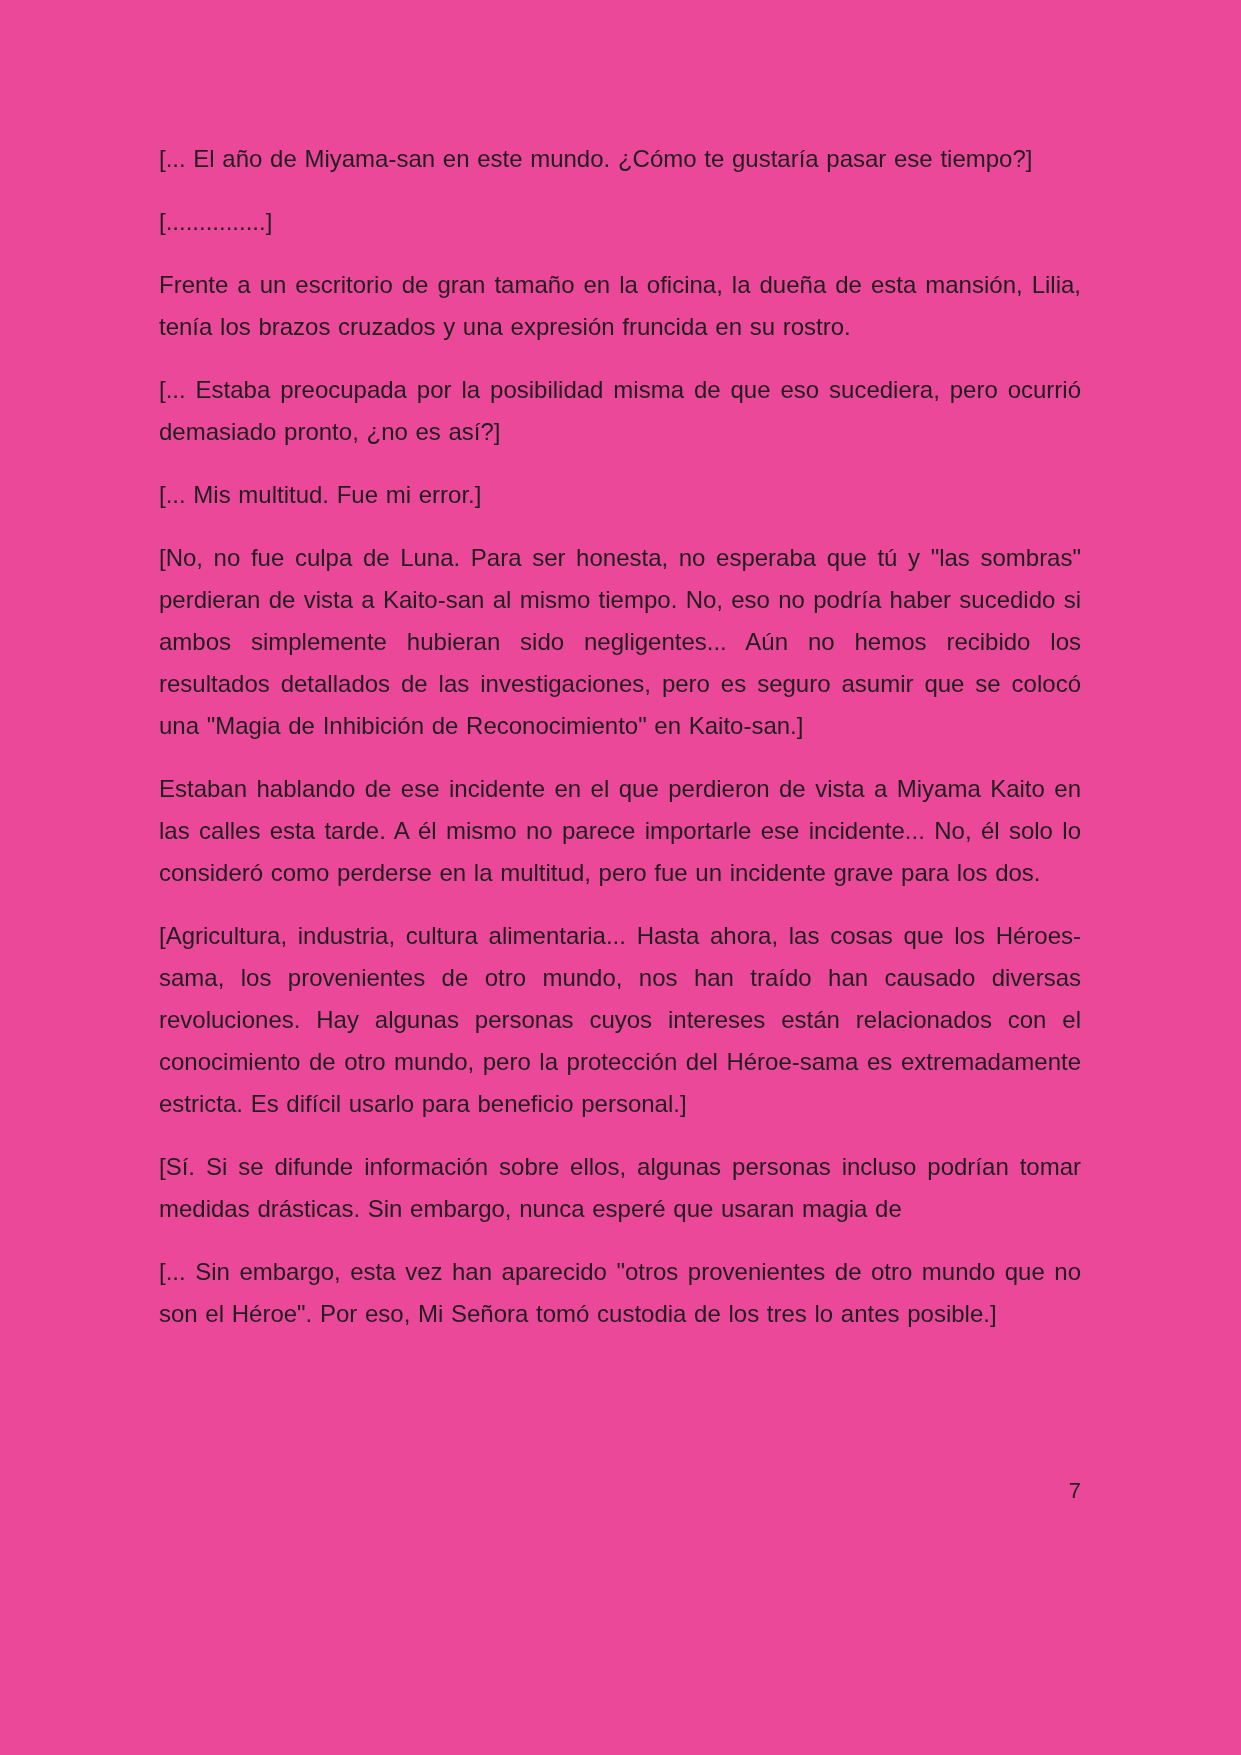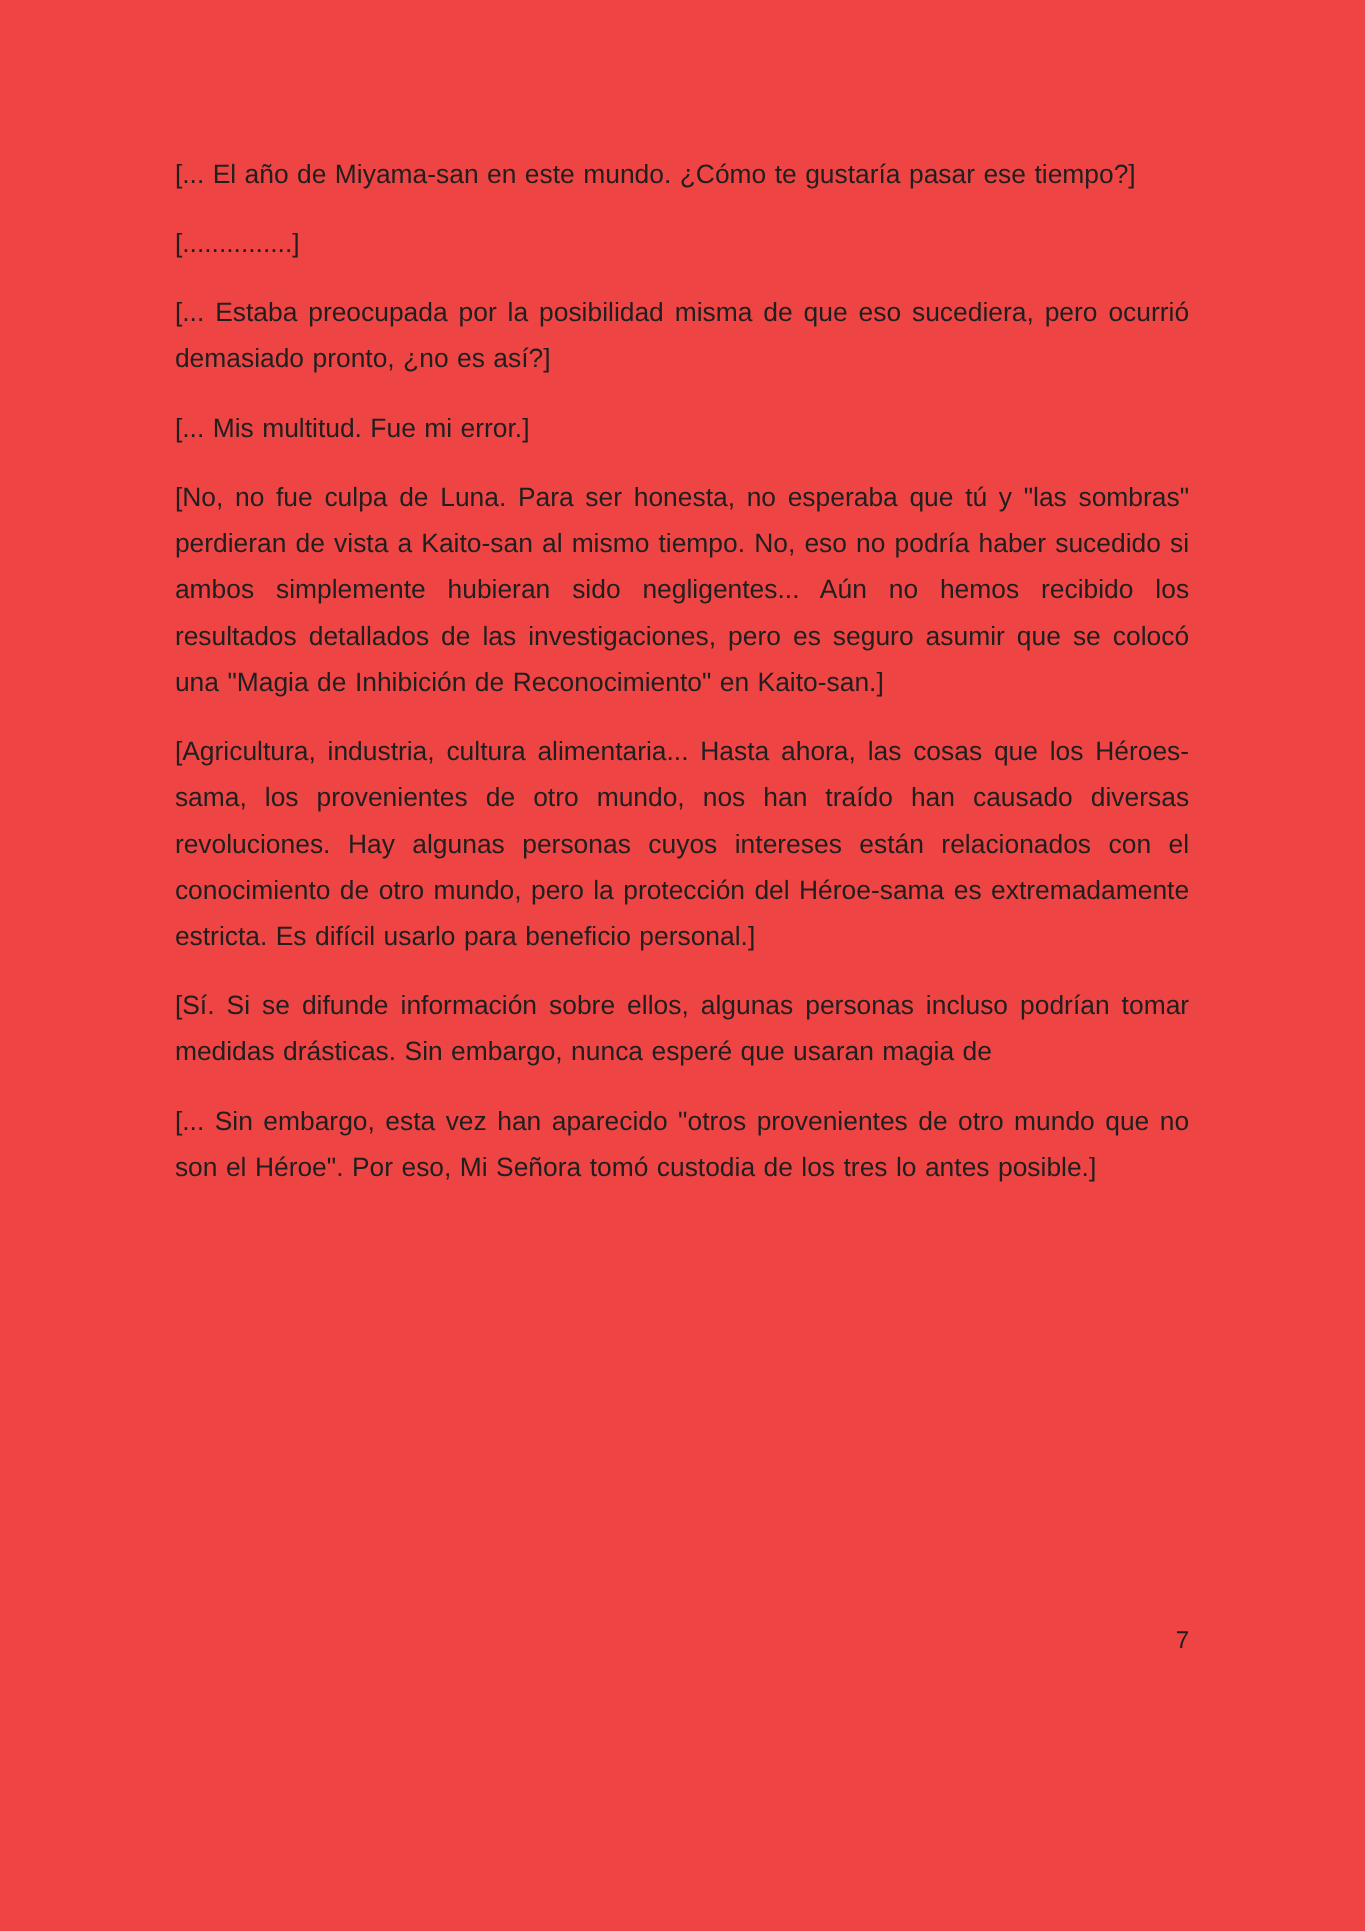--- a/index.html
+++ b/index.html
@@ -4,21 +4,21 @@
 <style>
   html, body {
     margin: 0;
     padding: 0;
     background: #ffffff;
   }
   .page {
     position: relative;
     width: 1241px;
     height: 1755px;
-    background: #ef4444;
+    background: #ec4899;
     font-family: "Liberation Sans", sans-serif;
     color: #1a1a1a;
     overflow: hidden;
     box-sizing: border-box;
   }
   .content {
     position: absolute;
     top: 138px;
     left: 159px;
     width: 922px;
@@ -39,21 +39,23 @@
     color: #1f1f1f;
   }
 </style>
 </head>
 <body>
 
 <div class="page">
   <div class="content">
     <p>[... El año de Miyama-san en este mundo. ¿Cómo te gustaría pasar ese tiempo?]</p>
     <p>[...............]</p>
+    <p>Frente a un escritorio de gran tamaño en la oficina, la dueña de esta mansión, Lilia, tenía los brazos cruzados y una expresión fruncida en su rostro.</p>
     <p>[... Estaba preocupada por la posibilidad misma de que eso sucediera, pero ocurrió demasiado pronto, ¿no es así?]</p>
     <p>[... Mis multitud. Fue mi error.]</p>
     <p>[No, no fue culpa de Luna. Para ser honesta, no esperaba que tú y "las sombras" perdieran de vista a Kaito-san al mismo tiempo. No, eso no podría haber sucedido si ambos simplemente hubieran sido negligentes... Aún no hemos recibido los resultados detallados de las investigaciones, pero es seguro asumir que se colocó una "Magia de Inhibición de Reconocimiento" en Kaito-san.]</p>
+    <p>Estaban hablando de ese incidente en el que perdieron de vista a Miyama Kaito en las calles esta tarde. A él mismo no parece importarle ese incidente... No, él solo lo consideró como perderse en la multitud, pero fue un incidente grave para los dos.</p>
     <p>[Agricultura, industria, cultura alimentaria... Hasta ahora, las cosas que los Héroes-sama, los provenientes de otro mundo, nos han traído han causado diversas revoluciones. Hay algunas personas cuyos intereses están relacionados con el conocimiento de otro mundo, pero la protección del Héroe-sama es extremadamente estricta. Es difícil usarlo para beneficio personal.]</p>
     <p>[Sí. Si se difunde información sobre ellos, algunas personas incluso podrían tomar medidas drásticas. Sin embargo, nunca esperé que usaran magia de</p>
     <p>[... Sin embargo, esta vez han aparecido "otros provenientes de otro mundo que no son el Héroe". Por eso, Mi Señora tomó custodia de los tres lo antes posible.]</p>
   </div>
   <div class="page-number">7</div>
 </div>
 
 </body></html>

